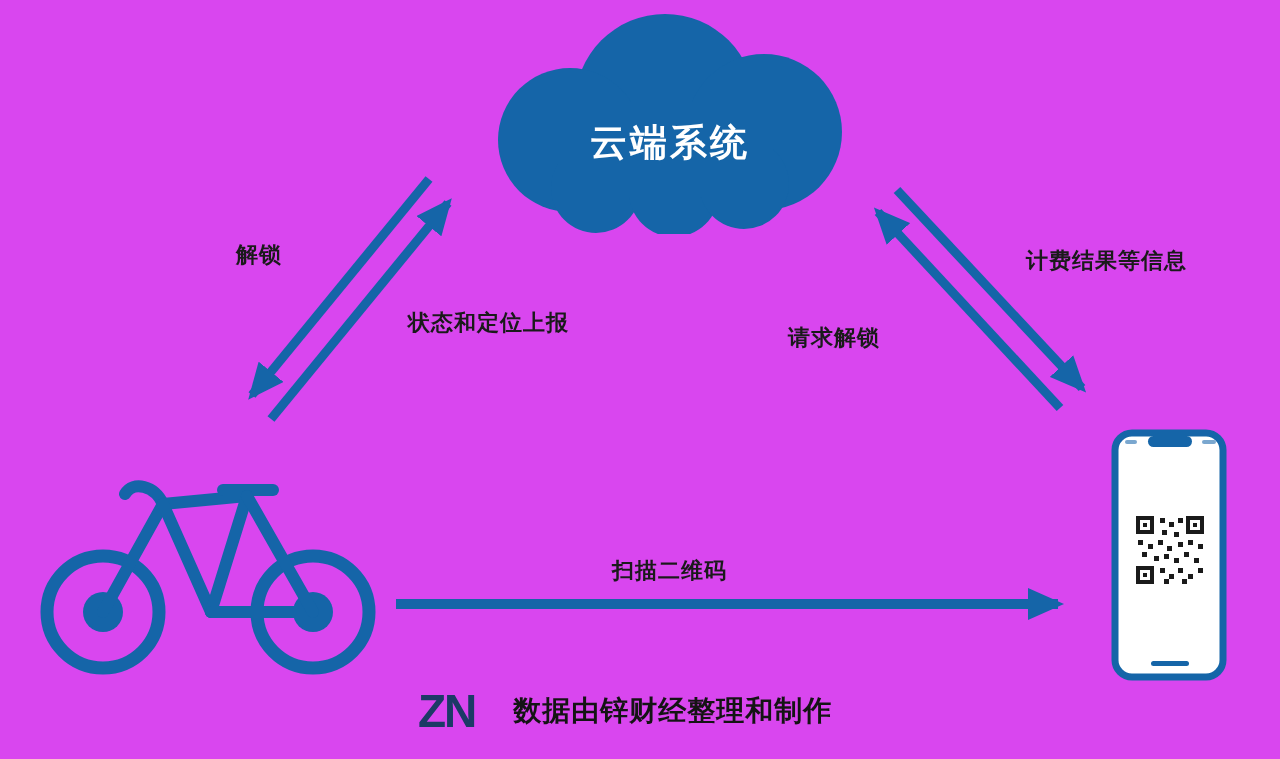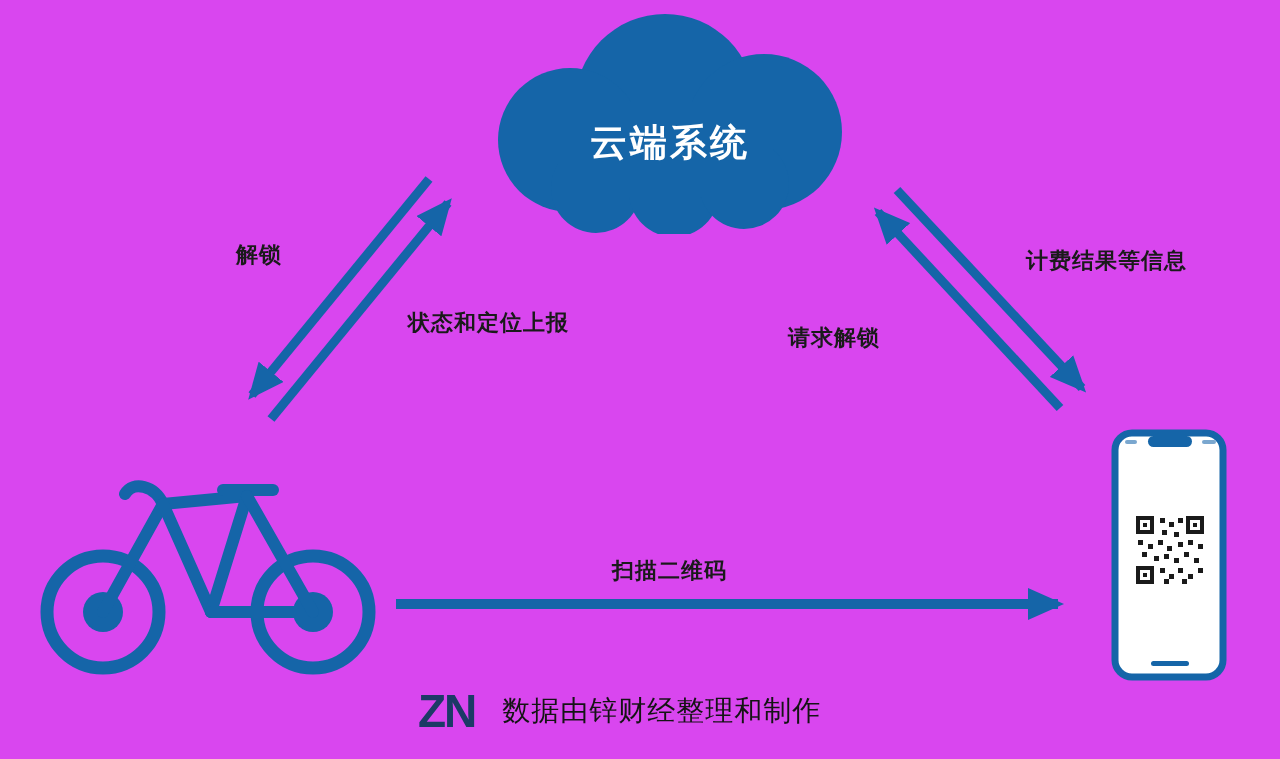--- a/index.html
+++ b/index.html
@@ -24,35 +24,36 @@
     left:480px;top:118px;width:380px;
     text-align:center;
     color:#ffffff;
     font-size:37px;
     font-weight:700;
     letter-spacing:3px;
   }
   .footer{
     position:absolute;
     left:418px;top:688px;
-    display:flex;align-items:center;gap:27px;
+    display:flex;align-items:center;gap:4px;
   }
   .footer-logo{
     color:#1c3a66;
     font-size:46px;
     font-weight:900;
     letter-spacing:-2px;
     line-height:1;
     border-bottom:0;
   }
   .footer-credit{
     color:#141414;
     font-size:28px;
-    font-weight:400;
+    font-weight:700;
     letter-spacing:1px;
+    margin-left:34px;
   }
   svg{display:block;}
   .arrow-line{stroke:#1565A8;stroke-width:9;fill:none;}
   .arrow-line-thick{stroke:#1565A8;stroke-width:10;fill:none;}
 </style>
 </head>
 <body>
 
 <div class="canvas">
 

